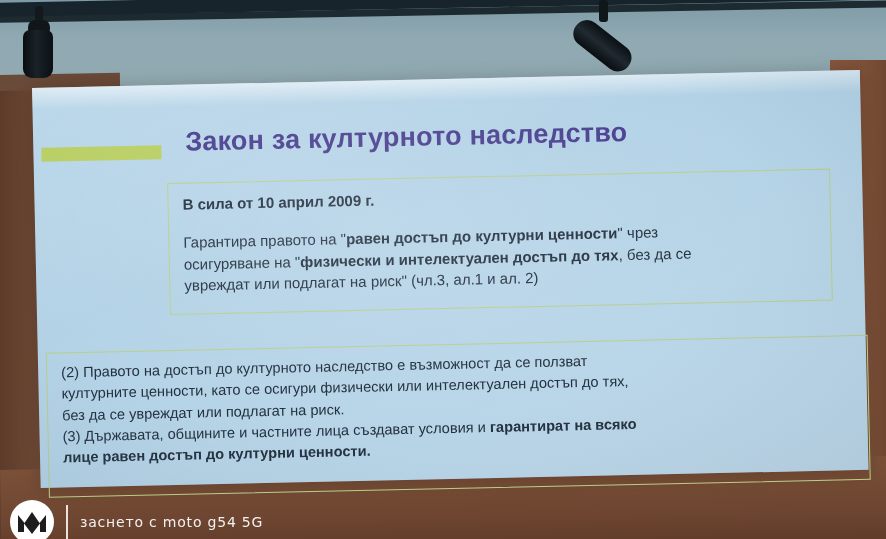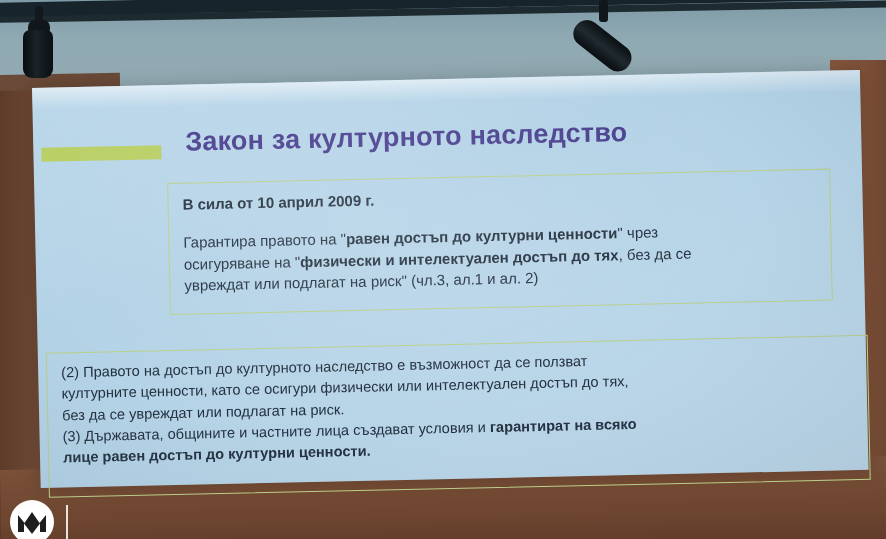--- a/index.html
+++ b/index.html
@@ -239,15 +239,16 @@
     <div class="screen-vignette"></div>
   </div>
 
   <div class="wm">
     <div class="wm-logo">
       <svg width="34" height="34" viewBox="0 0 34 34" aria-hidden="true">
         <path d="M3 27 L3 10 L9.5 18 L17 7 L24.5 18 L31 10 L31 27 L25 27 L25 18.5 L17 29 L9 18.5 L9 27 Z" fill="#1d1d1d"></path>
       </svg>
     </div>
     <div class="wm-divider"></div>
+    <div class="wm-text">заснето с moto g54 5G</div>
   </div>
 
 </div>
 
 </body></html>

